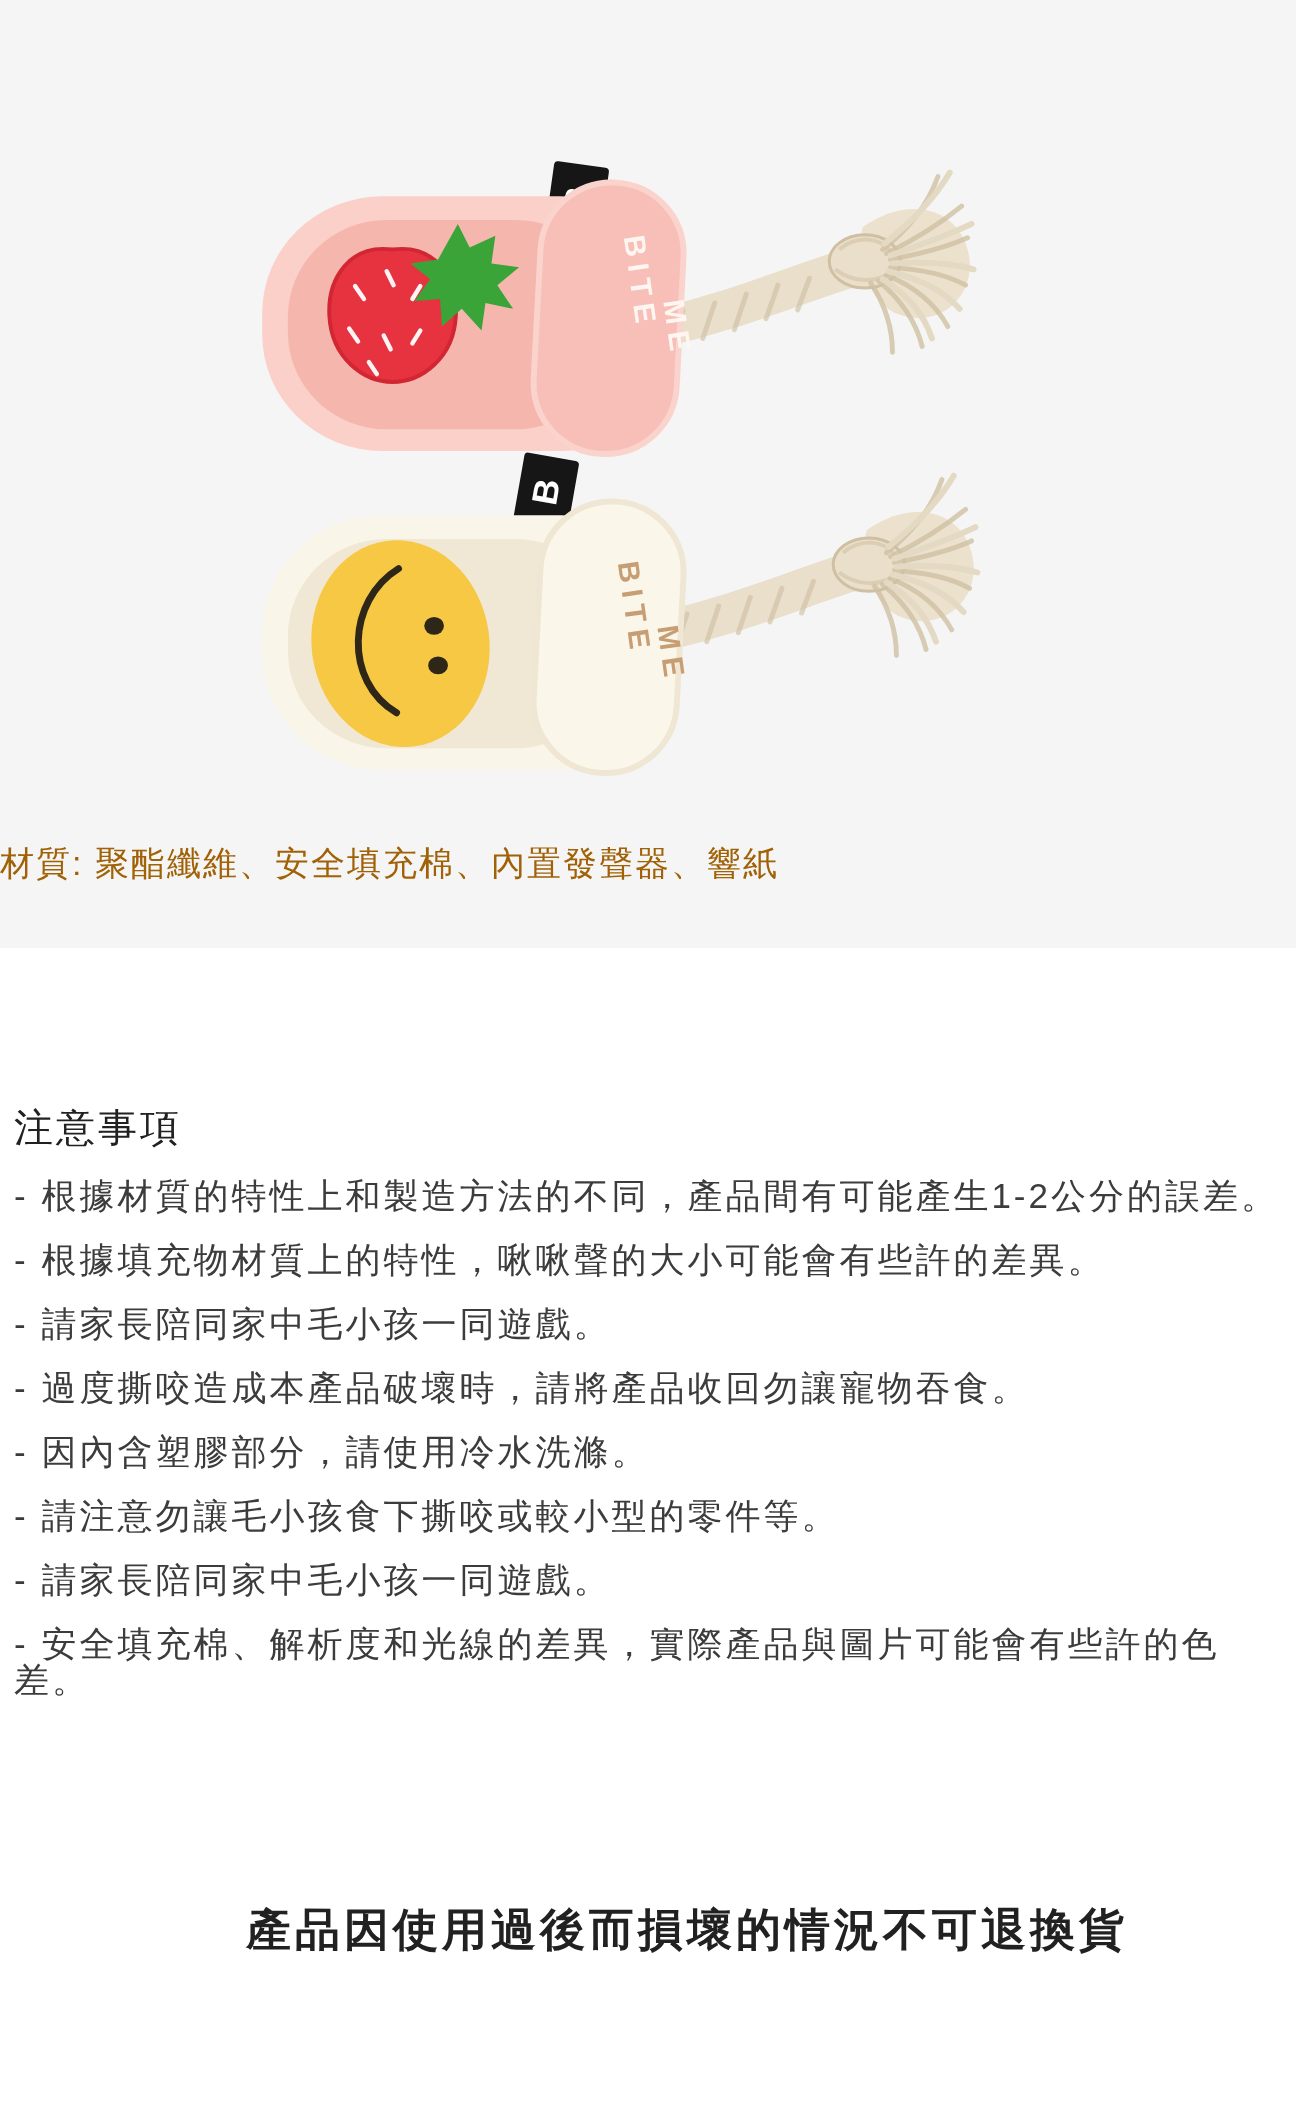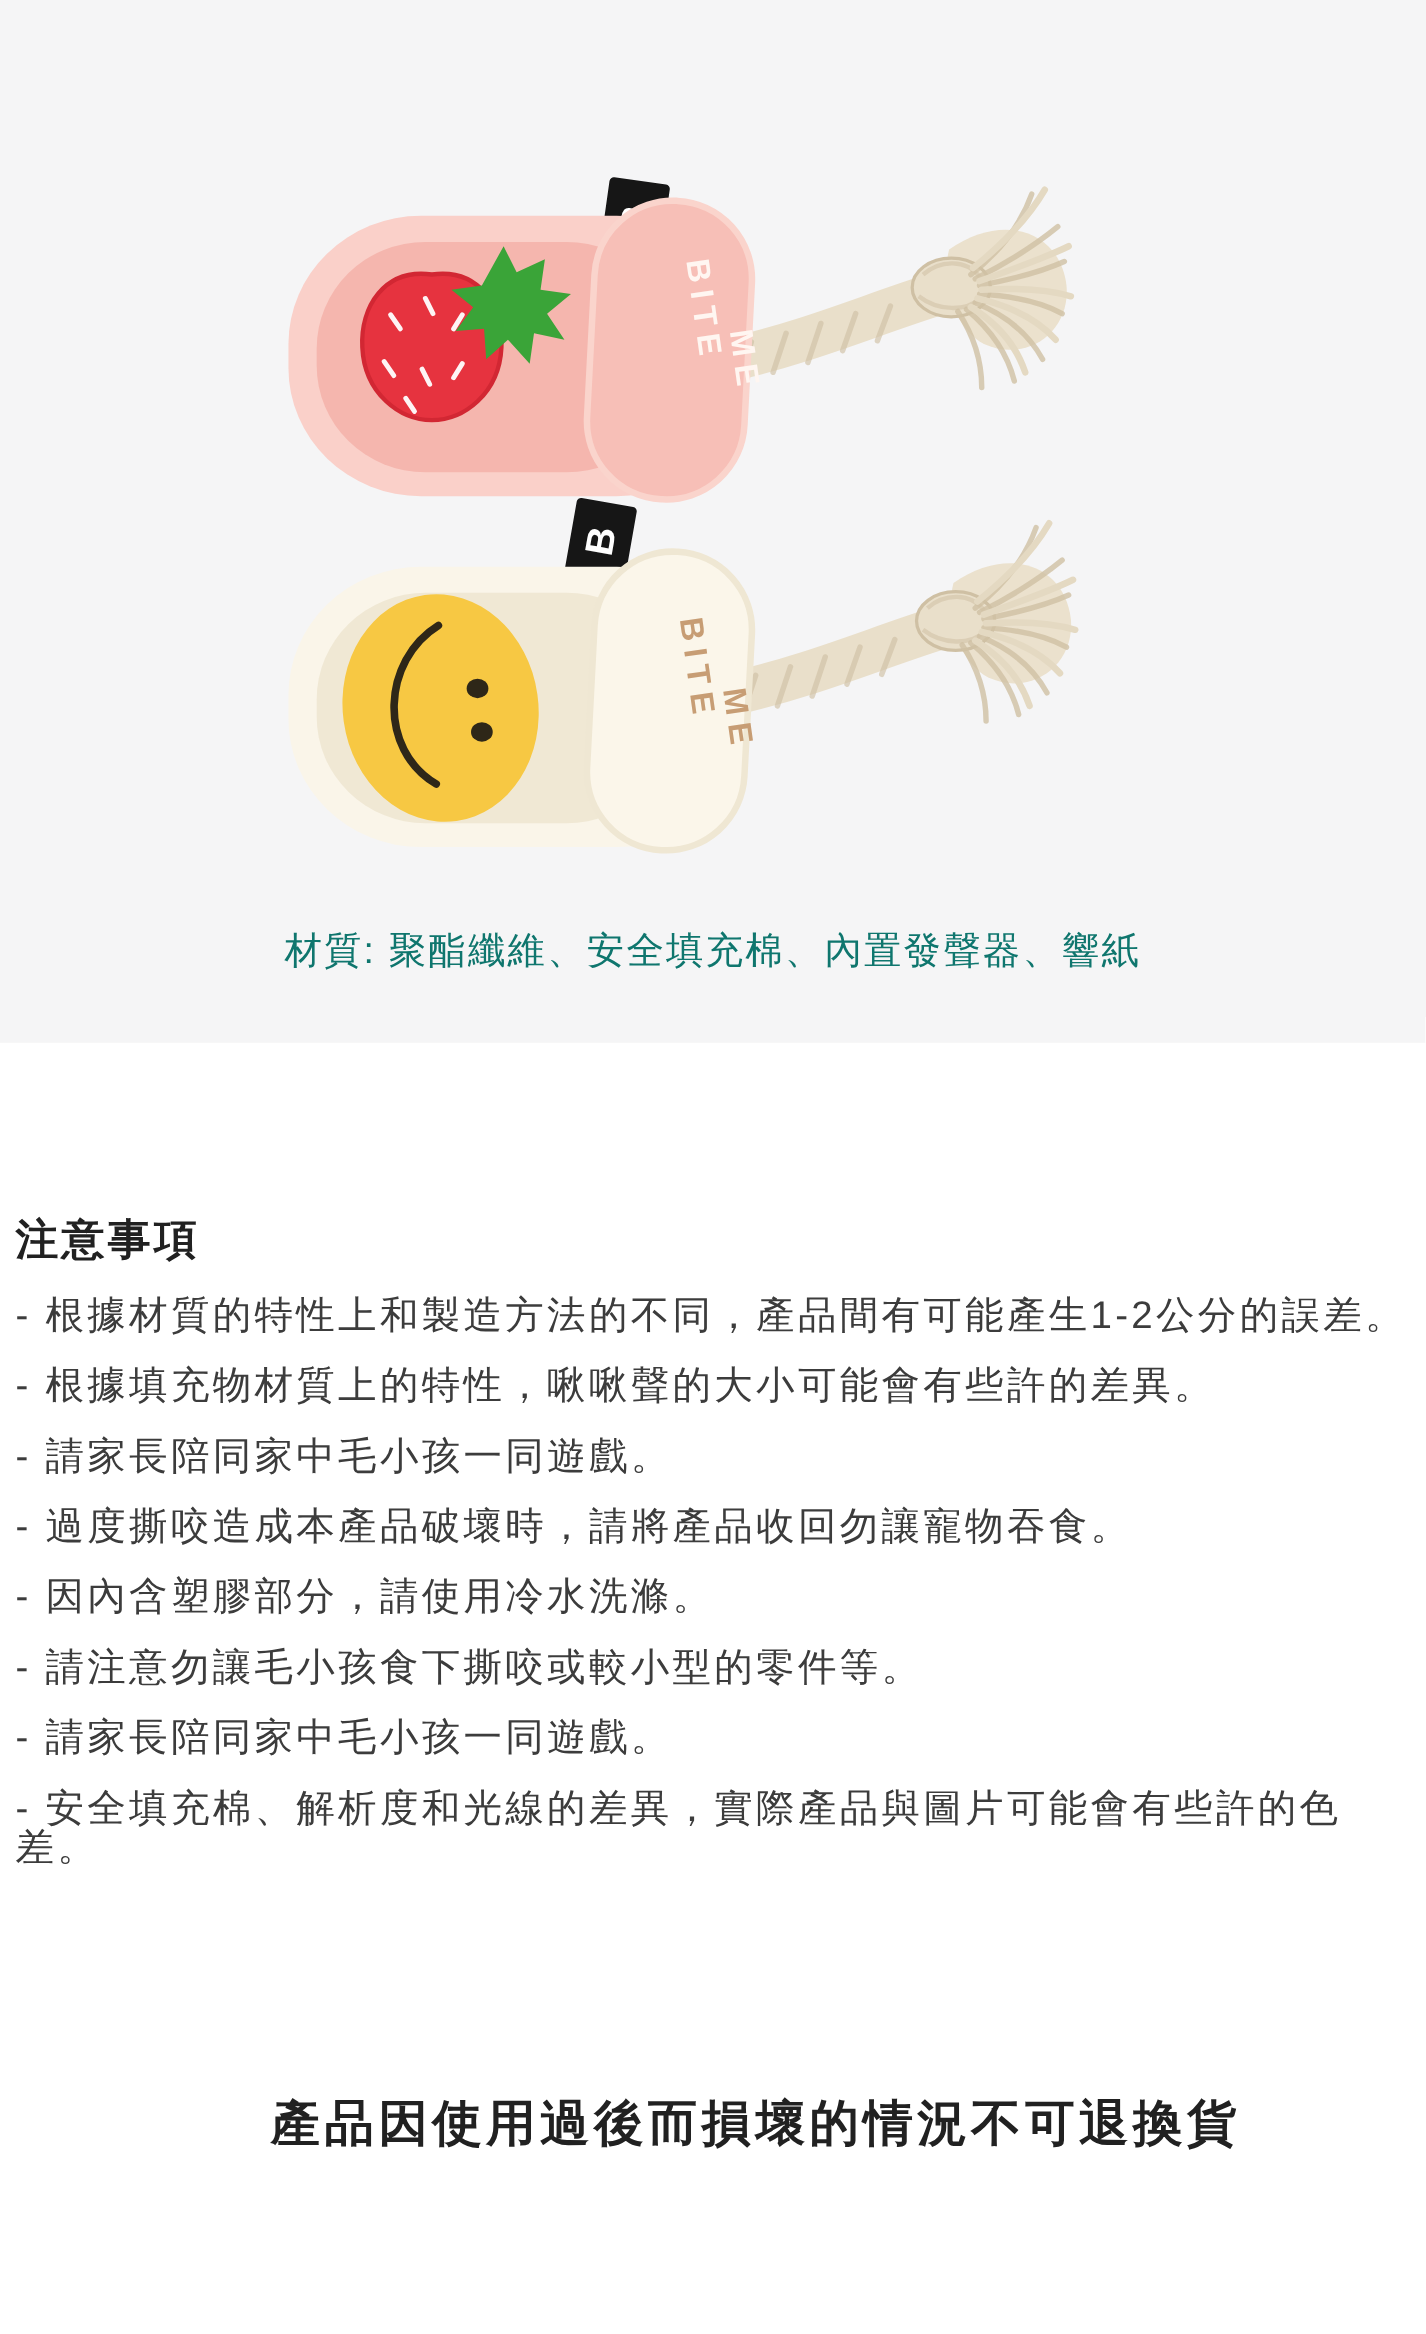--- a/index.html
+++ b/index.html
@@ -11,26 +11,26 @@
   
   .hero{
     position:absolute;left:0;top:0;width:1296px;height:948px;
     background:#f5f5f6;
   }
   .toy{position:absolute;width:756px;height:326px;}
   #toy-pink{left:228px;top:133px;}
   #toy-egg{left:228px;top:452px;}
   .material{
     position:absolute;left:0;top:841px;width:100%;
-    text-align:center;font-size:34px;letter-spacing:2px;color:#0f766e;
+    font-size:34px;letter-spacing:2px;color:#a16207;
   }
   
   .notice{position:absolute;left:14px;top:1104px;width:1270px;}
   .notice h2{
-    margin:0 0 26px 0;font-size:39px;font-weight:700;
+    margin:0 0 26px 0;font-size:39px;font-weight:400;
     letter-spacing:3px;color:#212121;line-height:48px;
   }
   .notice p{
     margin:0 0 28px 0;font-size:35px;line-height:36px;
     letter-spacing:3px;color:#3c3c3c;
   }
   
   .footer-note{
     position:absolute;left:0;top:1904px;width:100%;
     text-align:center;font-size:45px;font-weight:700;

